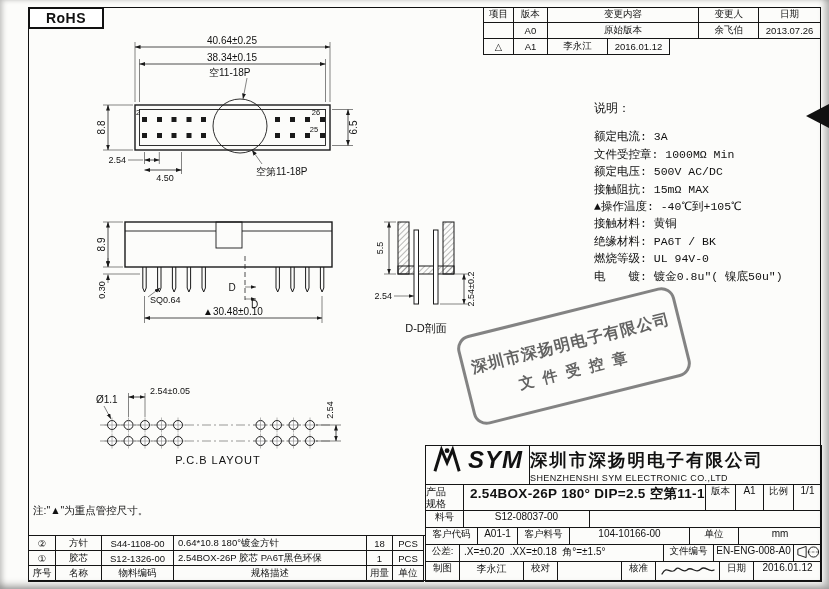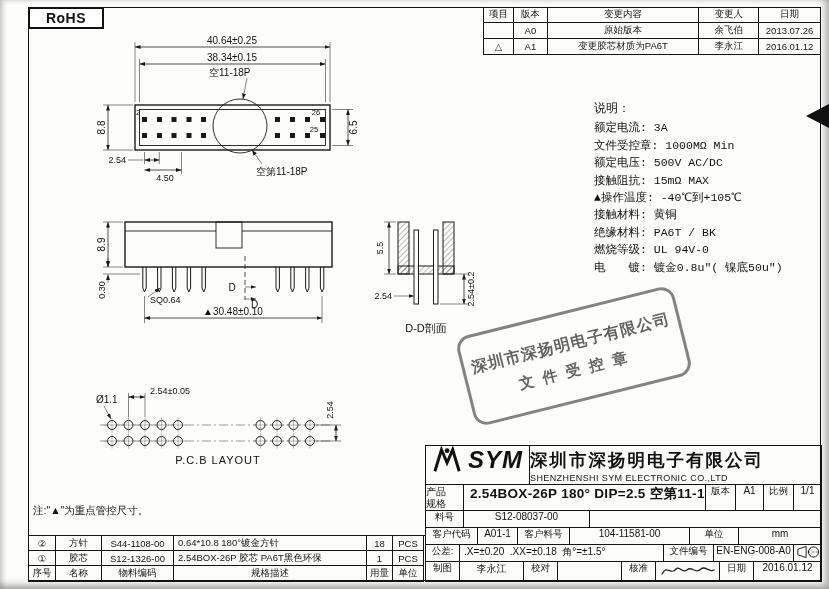--- a/index.html
+++ b/index.html
@@ -10,21 +10,21 @@
   .rohs{position:absolute;left:28px;top:7px;width:76px;height:22px;border:2px solid #111;box-sizing:border-box;
         background:#fff;display:flex;align-items:center;justify-content:center;font-weight:bold;font-size:14px;letter-spacing:.5px;}
   
   .rev{position:absolute;left:483px;top:7px;width:338px;font-size:9.5px;border-left:1px solid #151515;box-sizing:border-box;}
   .rev-row{display:flex;height:16px;}
   .rev-row>div{box-sizing:border-box;border-right:1px solid #151515;border-bottom:1px solid #151515;
                display:flex;align-items:center;justify-content:center;overflow:hidden;white-space:nowrap;}
   .rv1{width:30px}.rv2{width:34px}.rv3{width:152px}.rv4{width:60px}.rv5{width:62px}
   
   .notes{position:absolute;left:594px;top:100px;width:228px;font-size:11.5px;line-height:17.4px;}
-  .notes-title{font-size:12px;margin-bottom:2px;}
+  .notes-title{font-size:12px;margin-bottom:11px;}
   .note-line{white-space:pre;font-family:Liberation Mono, monospace;}
   
   .stamp{position:absolute;left:462px;top:310px;width:218px;height:86px;transform:rotate(-14deg);
          border:3px solid rgba(80,80,80,.7);border-radius:14px;display:flex;flex-direction:column;
          align-items:center;justify-content:center;gap:7px;color:rgba(55,55,55,.78);pointer-events:none;}
   .stamp-l1{font-size:16px;font-weight:bold;letter-spacing:1px;}
   .stamp-l2{font-size:15px;font-weight:bold;letter-spacing:9px;}
   .ctrl-note{position:absolute;left:33px;top:504px;font-size:10.5px;}
   
   .bom{position:absolute;left:28px;top:535px;width:397px;font-size:9.5px;border-left:1.2px solid #151515;border-top:1.2px solid #151515;box-sizing:border-box;}
@@ -80,21 +80,20 @@
     <div class="rev-row">
       <div class="rv1"></div>
       <div class="rv2">A0</div>
       <div class="rv3">原始版本</div>
       <div class="rv4">余飞伯</div>
       <div class="rv5">2013.07.26</div>
     </div>
     <div class="rev-row">
       <div class="rv1">△</div>
       <div class="rv2">A1</div>
-      <div class="rv3">变更胶芯材质为PA6T</div>
       <div class="rv4">李永江</div>
       <div class="rv5">2016.01.12</div>
     </div>
   </div>
 
   <svg class="drawing" width="565" height="513" viewBox="28 7 565 513" style="position:absolute;left:28px;top:7px;">
     <defs>
       <marker id="ar" markerWidth="7" markerHeight="5" refX="5.5" refY="2" orient="auto-start-reverse" markerUnits="userSpaceOnUse">
         <path d="M0,0 L5.5,2 L0,4 Z" fill="#1a1a1a"></path>
       </marker>
@@ -376,21 +375,21 @@
     </div>
     <div class="tb-row" style="height:17px">
       <div class="lbl" style="width:38px">料号</div>
       <div class="lbl2" style="width:126px">S12-08037-00</div>
       <div style="width:232px"></div>
     </div>
     <div class="tb-row" style="height:17px">
       <div class="lbl" style="width:52px">客户代码</div>
       <div class="lbl2" style="width:40px">A01-1</div>
       <div class="lbl" style="width:52px">客户料号</div>
-      <div class="lbl2" style="width:120px">104-11581-00</div>
+      <div class="lbl2" style="width:120px">104-10166-00</div>
       <div class="lbl" style="width:49px">单位</div>
       <div class="lbl2" style="width:83px">mm</div>
     </div>
     <div class="tb-row" style="height:17px">
       <div class="lbl" style="width:34px">公差:</div>
       <div class="lbl2 tol-cell" style="width:204px">.X=±0.20  .XX=±0.18  角°=±1.5°</div>
       <div class="lbl" style="width:50px">文件编号</div>
       <div class="lbl2" style="width:80px">EN-ENG-008-A0</div>
       <div style="width:28px">
         <svg width="24" height="14" viewBox="0 0 26 14">

